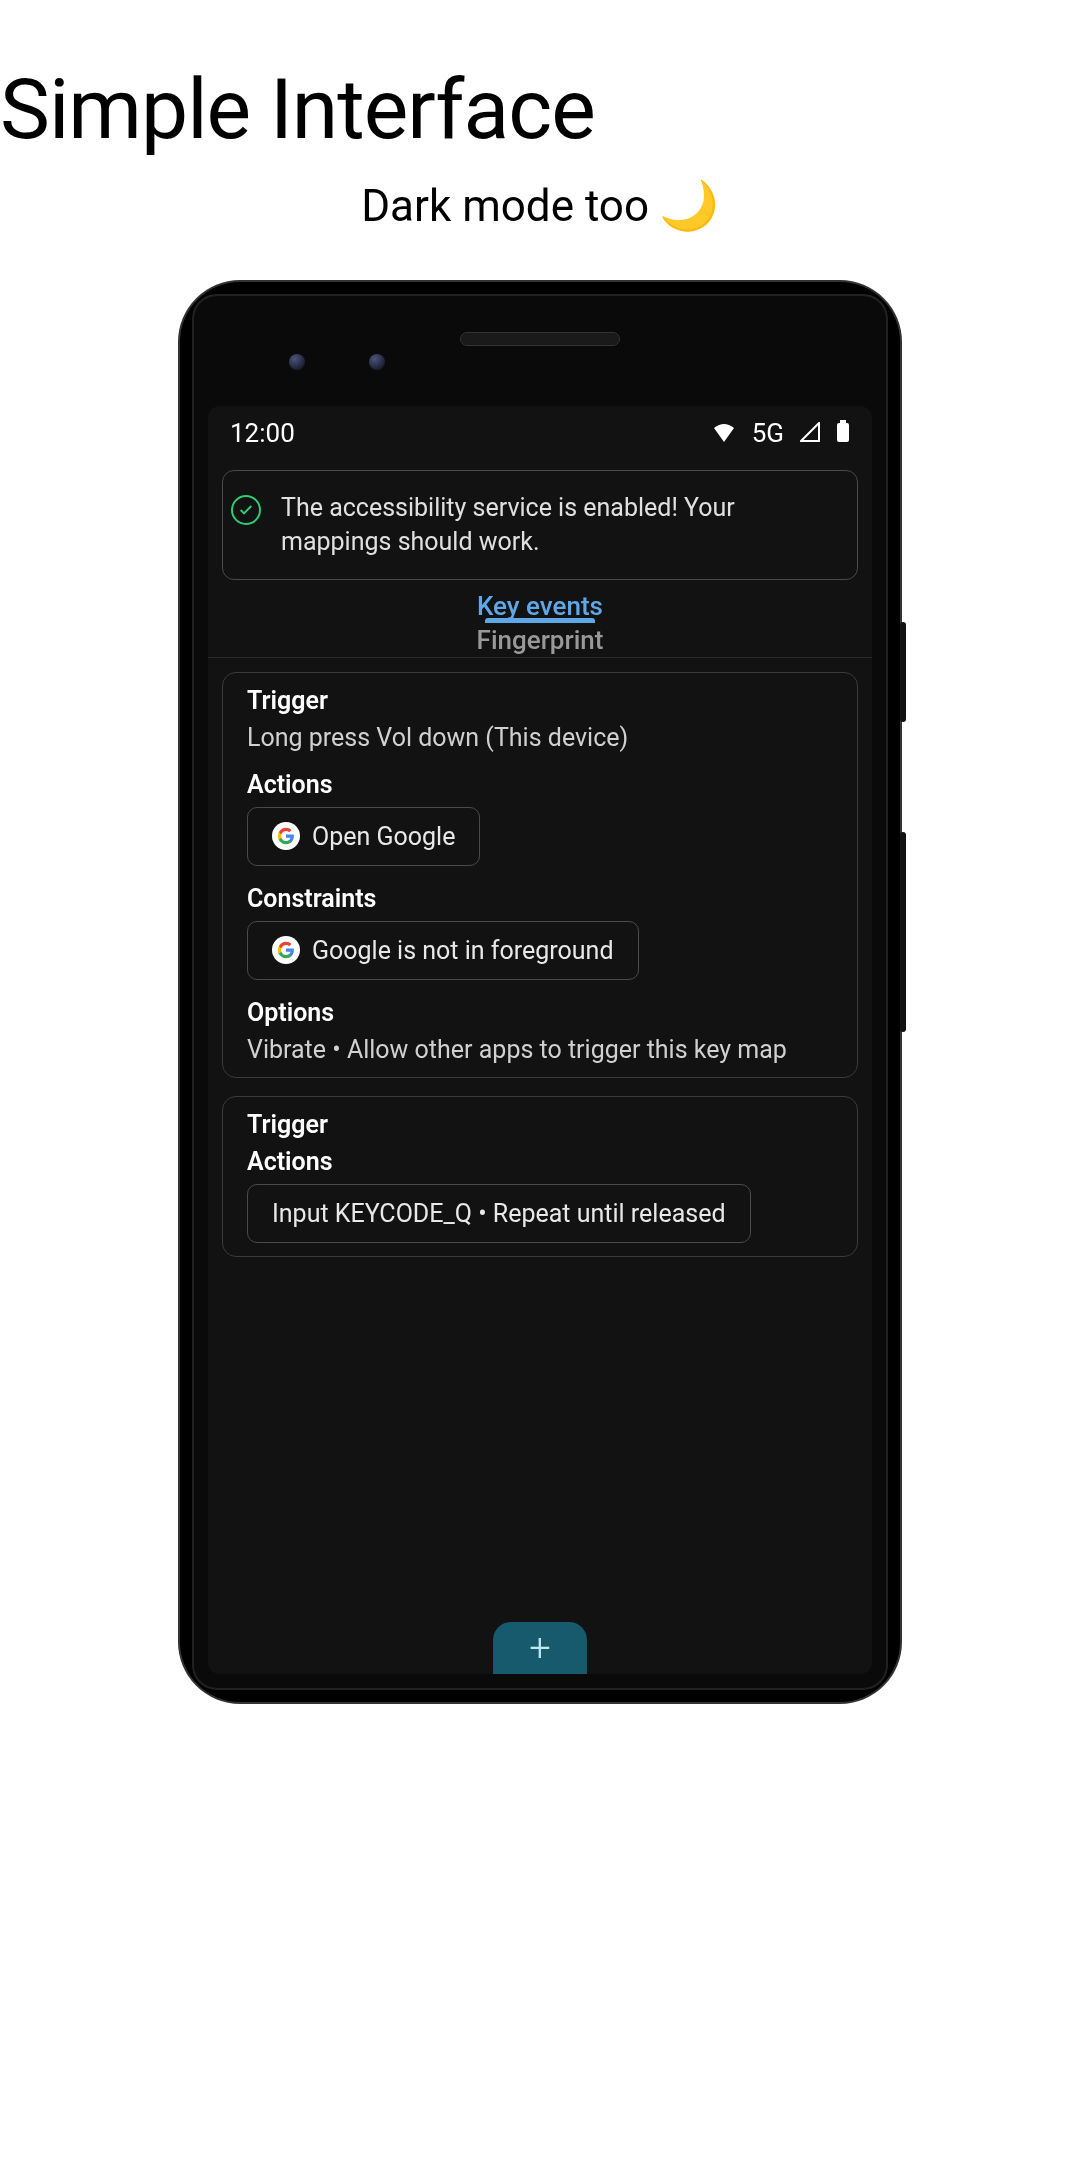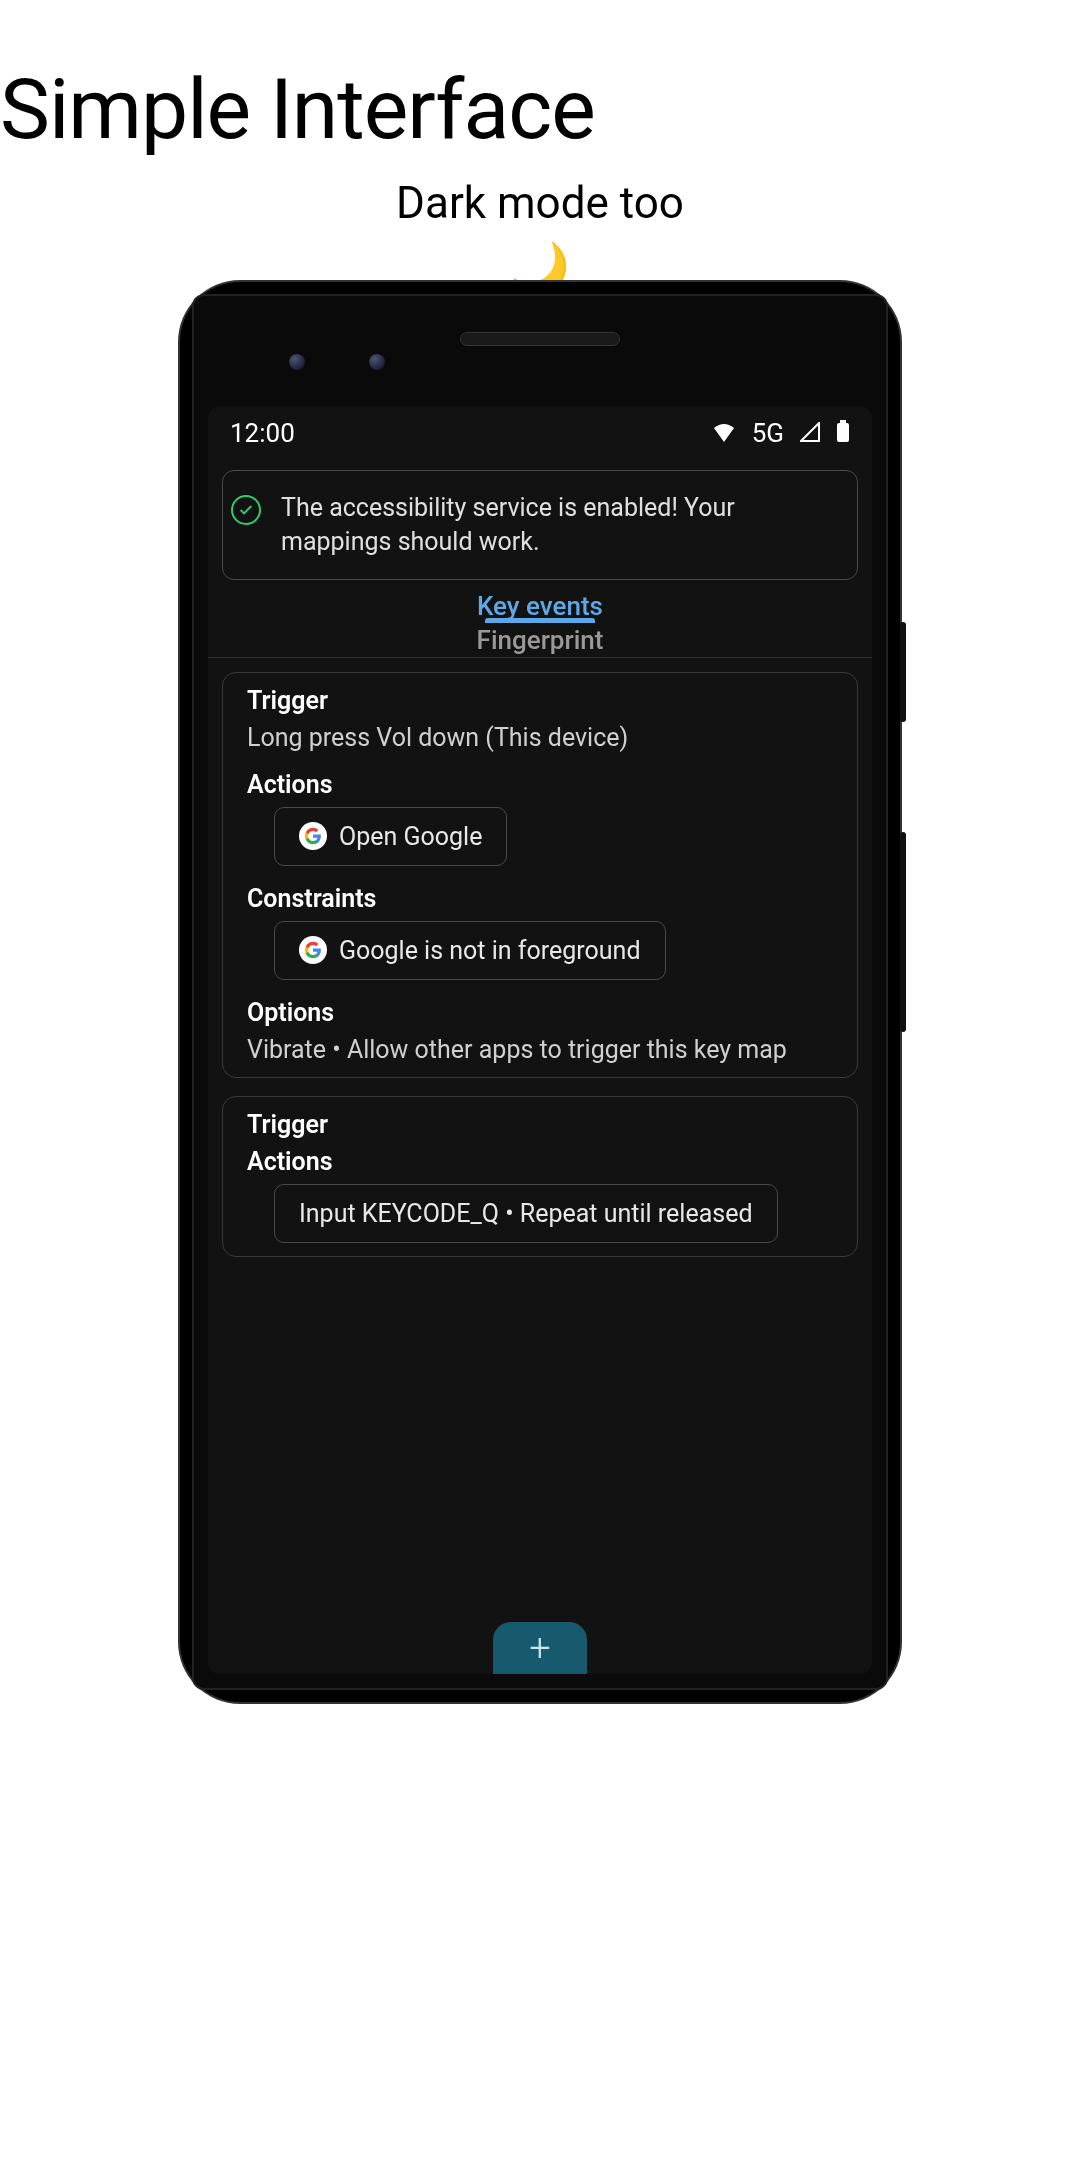--- a/index.html
+++ b/index.html
@@ -22,42 +22,41 @@
       letter-spacing: -1px;
     }
     .header-subtitle {
       font-size: 44px;
       color: #000;
       margin-top: 18px;
       display: flex;
       align-items: center;
       justify-content: center;
       gap: 10px;
-      flex-direction: column;
     }
     .moon-emoji {
       font-size: 48px;
     }
     .phone-frame {
       position: absolute;
       left: 50%;
       transform: translateX(-50%);
       top: 282px;
       width: 720px;
       height: 1420px;
       background: #000;
       border-radius: 60px;
       padding: 12px;
       box-shadow: 0 0 0 2px #333;
     }
     .phone-inner {
       width: 100%;
       height: 100%;
       background: #0a0a0a;
-      border-radius: 12px;
+      border-radius: 25px;
       overflow: hidden;
       position: relative;
       border: 2px solid #222;
     }
     .speaker {
       position: absolute;
       top: 36px;
       left: 50%;
       transform: translateX(-50%);
       width: 160px;
@@ -189,21 +188,20 @@
     .chip {
       display: inline-flex;
       align-items: center;
       gap: 12px;
       border: 1px solid #4a4a4a;
       border-radius: 10px;
       padding: 14px 24px;
       color: #e8e8e8;
       font-size: 25px;
       margin-bottom: 18px;
-      margin-left: 27px;
     }
     .google-icon {
       width: 28px;
       height: 28px;
       background: #fff;
       border-radius: 50%;
       display: flex;
       align-items: center;
       justify-content: center;
       flex-shrink: 0;

